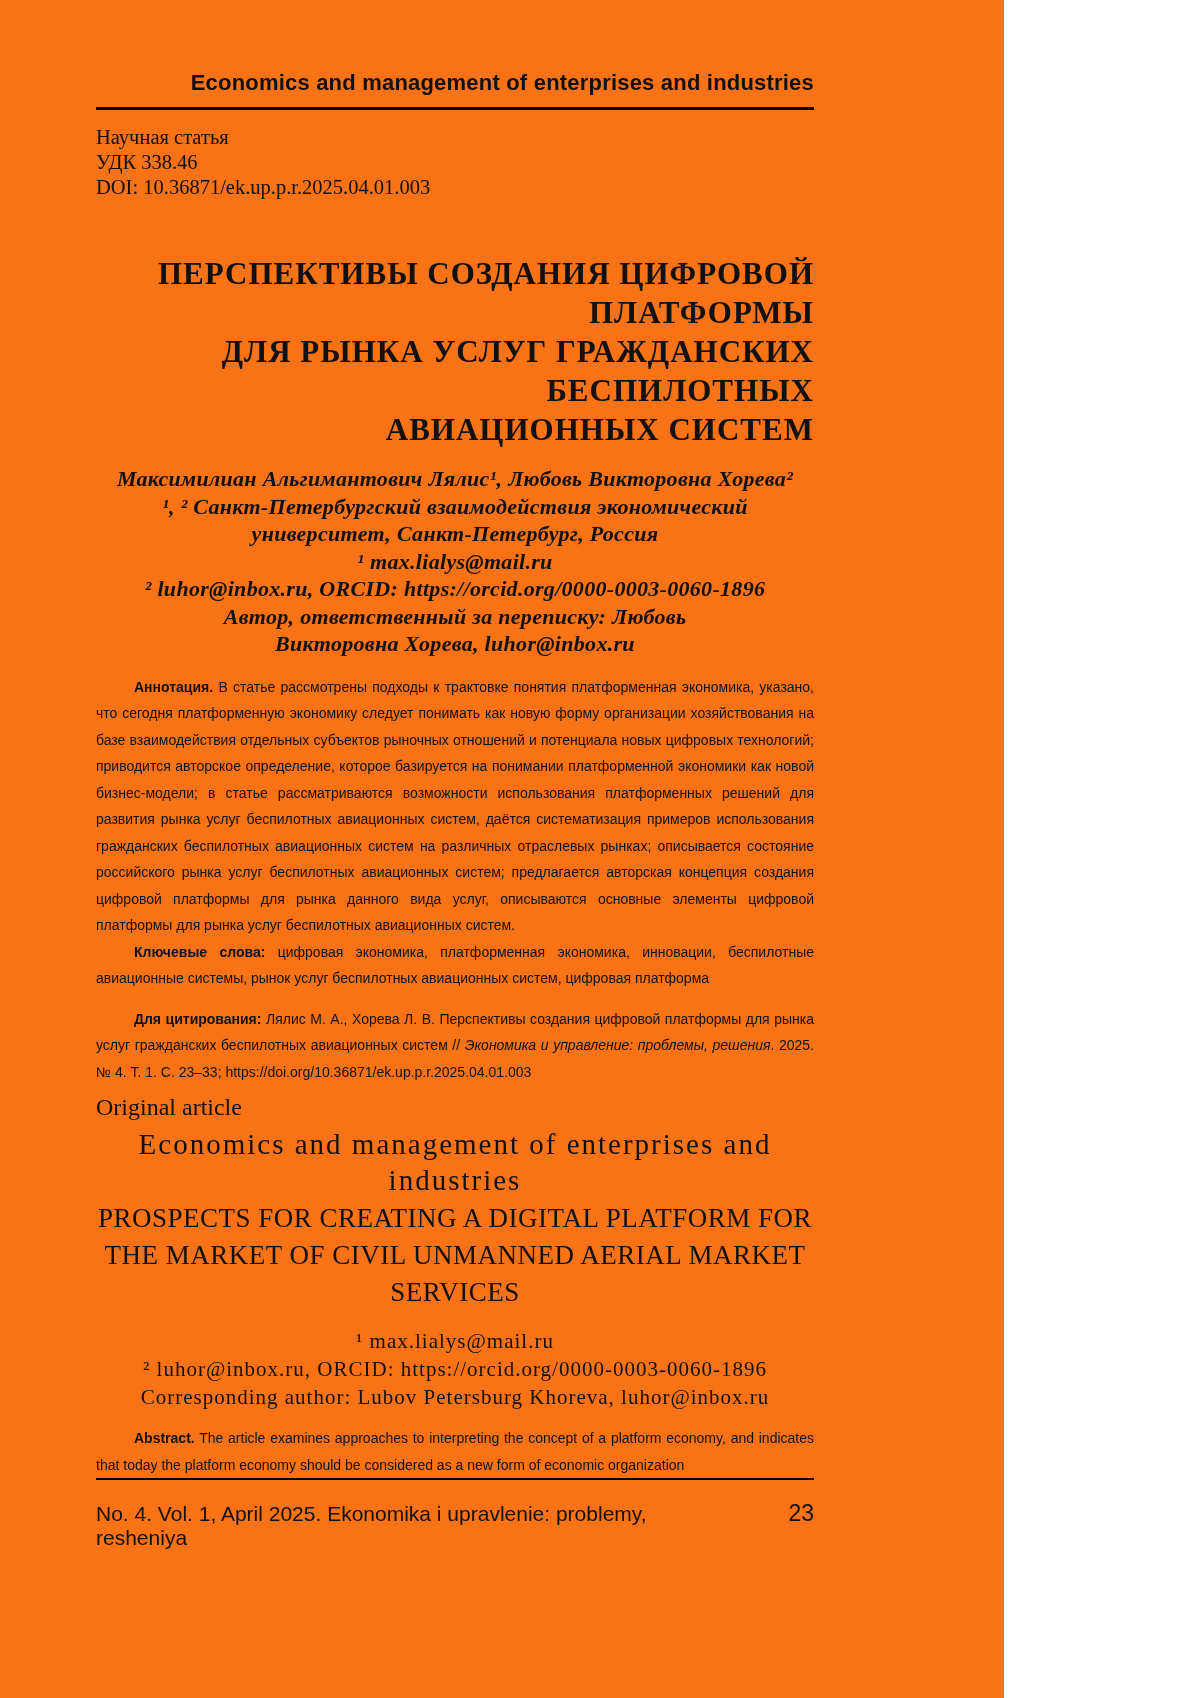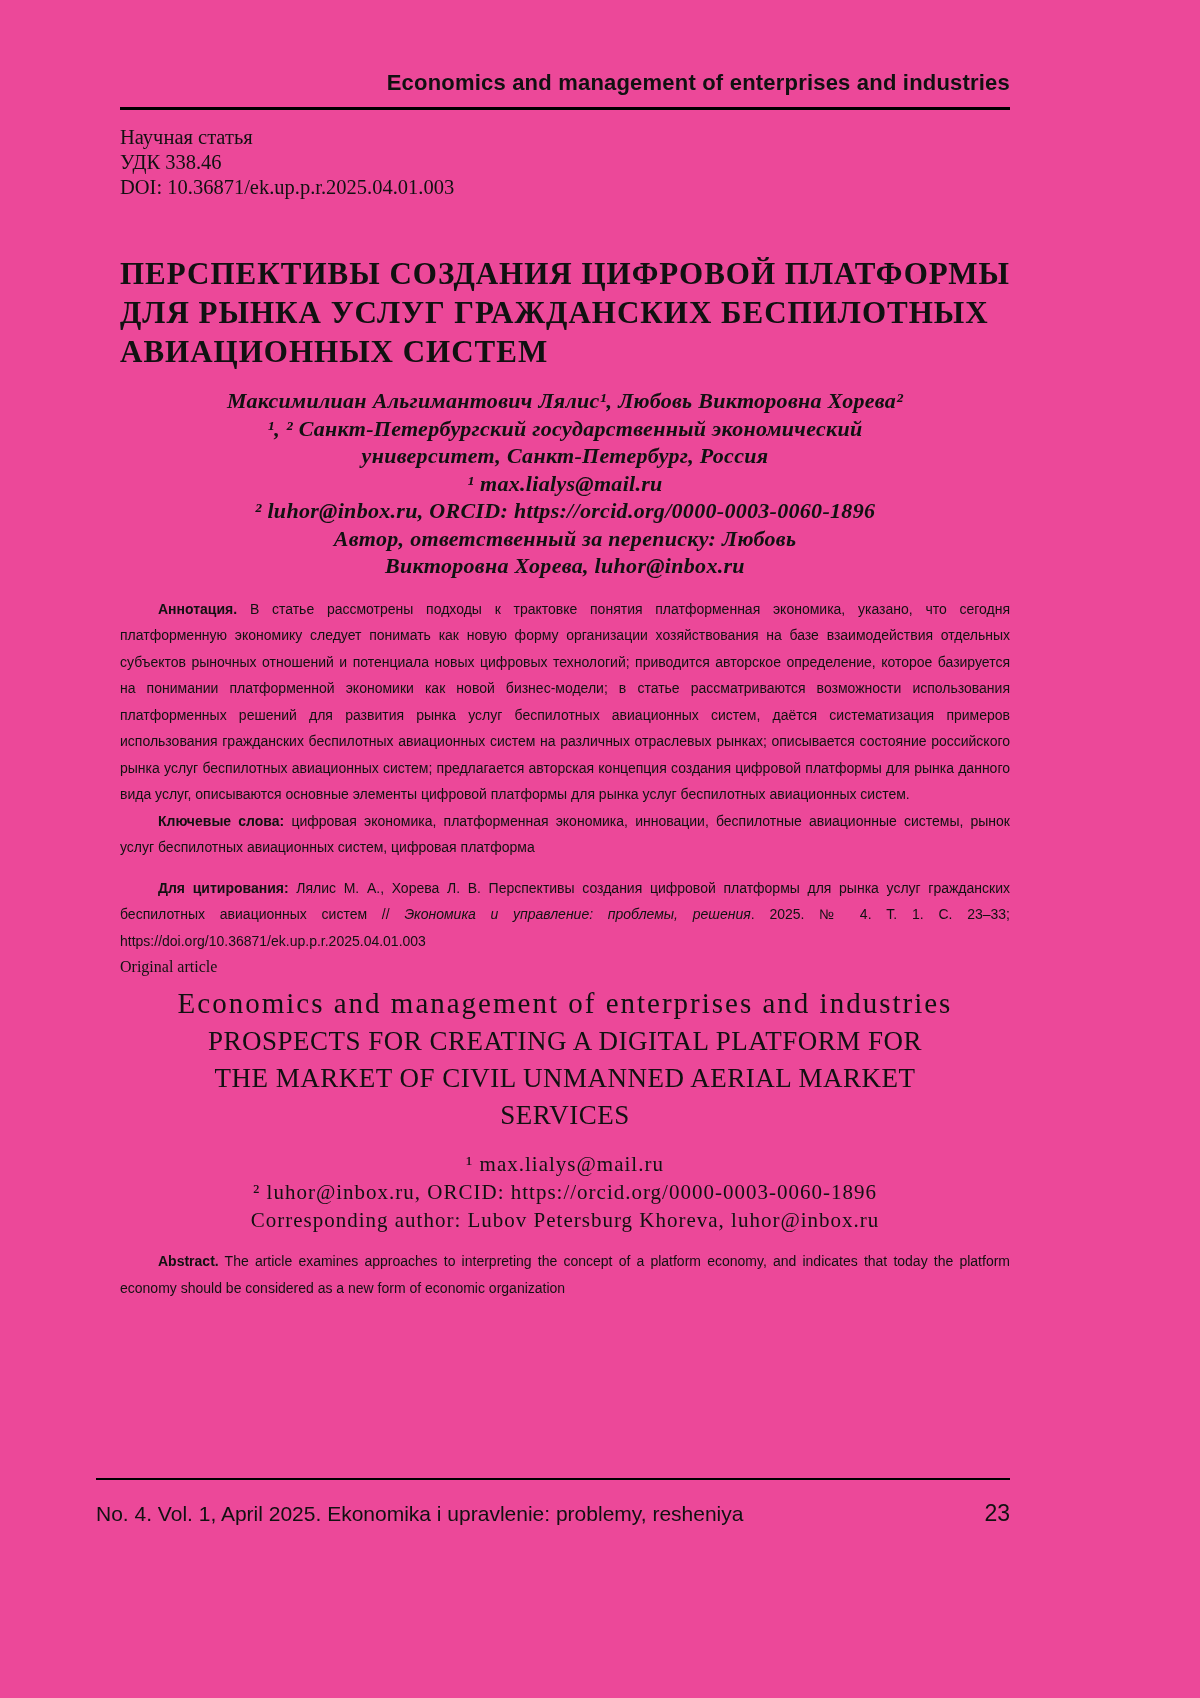--- a/index.html
+++ b/index.html
@@ -2,25 +2,24 @@
 <html><head>
 <meta charset="utf-8">
 <title>Journal page</title>
 <style>
   * { margin: 0; padding: 0; box-sizing: border-box; }
   html, body { background: #ffffff; }
   body { font-family: "Liberation Serif", serif; color: #111; }
 
   .page {
     position: relative;
-    width: 1200px;
+    width: 1004px;
     height: 1698px;
-    background: #ec4899;
+    background: #f97316;
     overflow: hidden;
-    padding-left: 24px;
   }
   .content {
     padding: 70px 190px 0 96px; 
   }
 
   .running-head {
     font-family: "Liberation Sans", sans-serif;
     font-weight: bold;
     font-size: 22px;
     line-height: 26px;
@@ -37,21 +36,21 @@
     font-size: 20.5px;
     line-height: 25px;
   }
 
   .title-ru {
     margin-top: 54px;
     font-weight: bold;
     font-size: 31px;
     line-height: 39px;
     letter-spacing: 1px;
-    text-align: left;
+    text-align: right;
     white-space: pre-line;
   }
 
   .authors-ru {
     margin-top: 16px;
     font-weight: bold;
     font-style: italic;
     font-size: 22px;
     line-height: 27.5px;
     text-align: center;
@@ -65,21 +64,22 @@
     line-height: 26.5px;
     text-align: justify;
     text-indent: 38px;
   }
   .abstract-ru { margin-top: 16px; }
   .citation-ru { margin-top: 14px; }
   .b { font-weight: bold; }
   .i { font-style: italic; }
 
   .original-article {
-    font-size: 16px;
+    margin-top: 10px;
+    font-size: 24px;
     line-height: 25px;
   }
   .section-en {
     margin-top: 6px;
     font-size: 29px;
     line-height: 36px;
     letter-spacing: 2px;
     text-align: center;
   }
   .title-en {
@@ -129,21 +129,21 @@
       <div>УДК 338.46</div>
       <div>DOI: 10.36871/ek.up.p.r.2025.04.01.003</div>
     </div>
 
     <h1 class="title-ru">ПЕРСПЕКТИВЫ СОЗДАНИЯ ЦИФРОВОЙ ПЛАТФОРМЫ
 ДЛЯ РЫНКА УСЛУГ ГРАЖДАНСКИХ БЕСПИЛОТНЫХ
 АВИАЦИОННЫХ СИСТЕМ</h1>
 
     <div class="authors-ru">
       <div>Максимилиан Альгимантович Лялис¹, Любовь Викторовна Хорева²</div>
-      <div class="preline">¹, ² Санкт-Петербургский государственный экономический
+      <div class="preline">¹, ² Санкт-Петербургский взаимодействия экономический
 университет, Санкт-Петербург, Россия</div>
       <div>¹ max.lialys@mail.ru</div>
       <div>² luhor@inbox.ru, ORCID: https://orcid.org/0000-0003-0060-1896</div>
       <div class="preline">Автор, ответственный за переписку: Любовь
 Викторовна Хорева, luhor@inbox.ru</div>
     </div>
 
     <p class="para abstract-ru"><span class="b">Аннотация.</span> <span>В статье рассмотрены подходы к трактовке понятия платформенная экономика, указано, что сегодня платформенную экономику следует понимать как новую форму организации хозяйствования на базе взаимодействия отдельных субъектов рыночных отношений и потенциала новых цифровых технологий; приводится авторское определение, которое базируется на понимании платформенной экономики как новой бизнес-модели; в статье рассматриваются возможности использования платформенных решений для развития рынка услуг беспилотных авиационных систем, даётся систематизация примеров использования гражданских беспилотных авиационных систем на различных отраслевых рынках; описывается состояние российского рынка услуг беспилотных авиационных систем; предлагается авторская концепция создания цифровой платформы для рынка данного вида услуг, описываются основные элементы цифровой платформы для рынка услуг беспилотных авиационных систем.</span></p>
 
     <p class="para"><span class="b">Ключевые слова:</span> <span>цифровая экономика, платформенная экономика, инновации, беспилотные авиационные системы, рынок услуг беспилотных авиационных систем, цифровая платформа</span></p>

